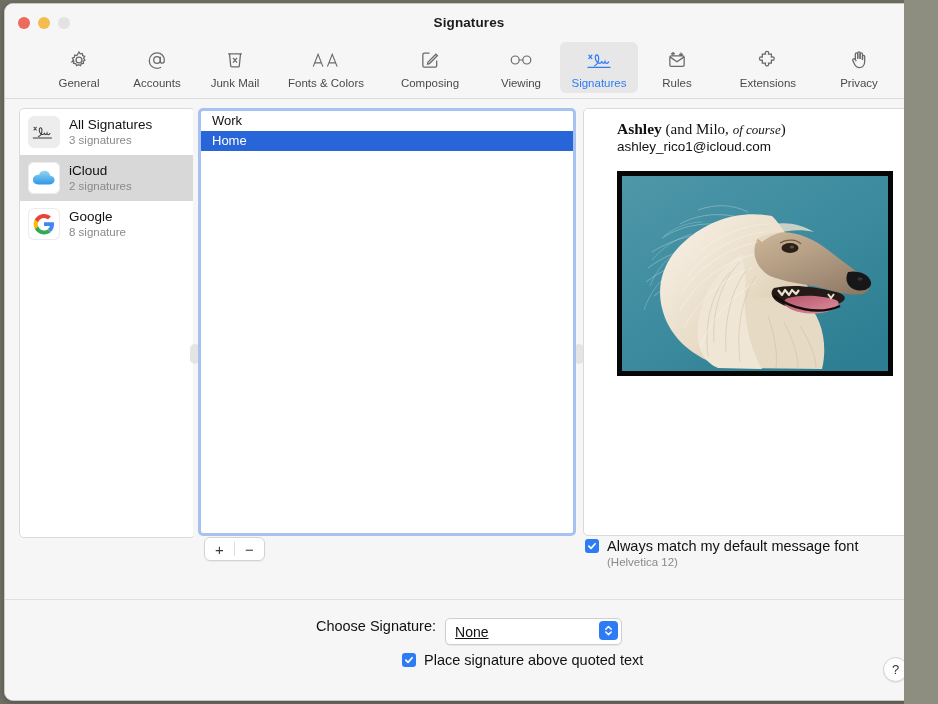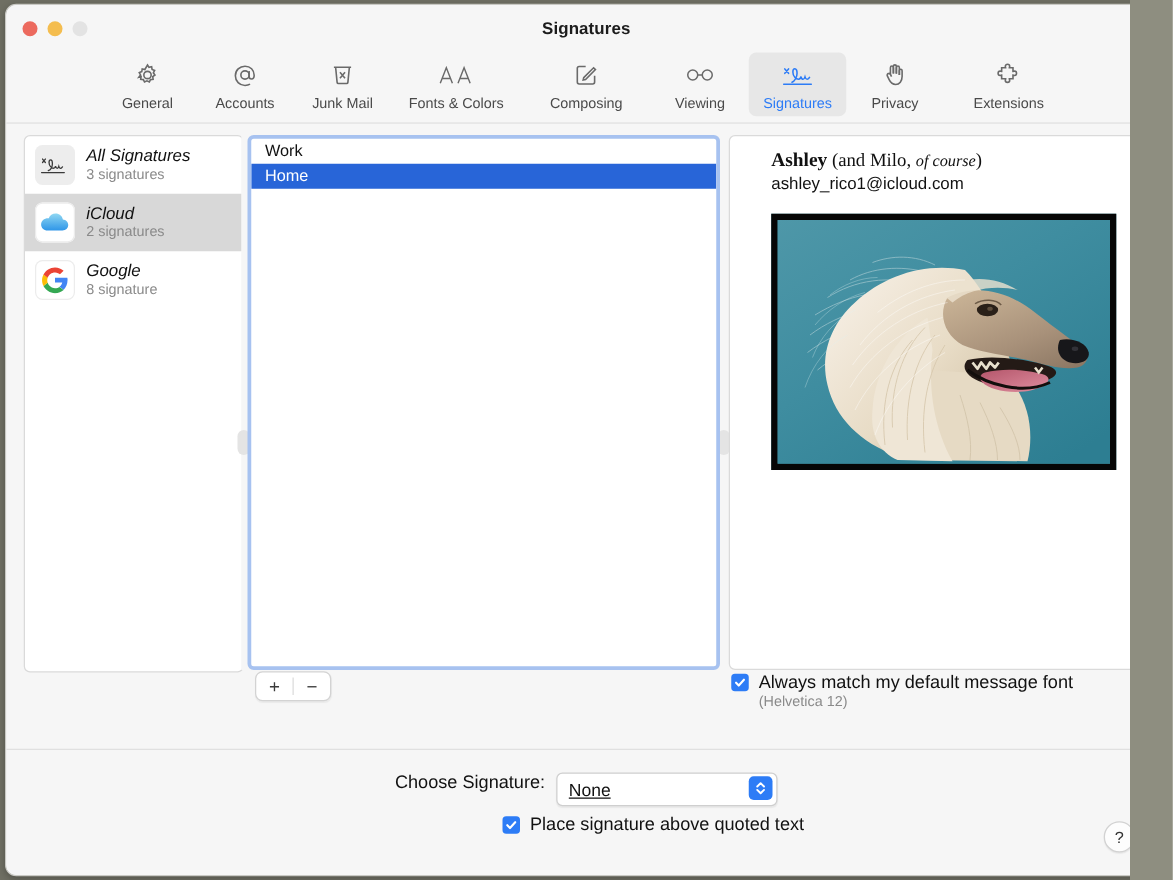--- a/index.html
+++ b/index.html
@@ -134,21 +134,21 @@
     border-radius: 6px;
     flex: 0 0 auto;
     display: flex;
     align-items: center;
     justify-content: center;
     background: #ededed;
     overflow: hidden;
   }
   .acct-icon.white { background: #ffffff; box-shadow: inset 0 0 0 1px #ececec; }
   .acct-text { display: flex; flex-direction: column; line-height: 1.15; }
-  .acct-title { font-size: 13.5px; color: #111; font-style: italic; }
+  .acct-title { font-size: 13.5px; color: #111; }
   .acct-sub { font-size: 11.5px; color: #8a8a8a; margin-top: 1px; }
 
   
   .splitter {
     position: absolute;
     top: 9px;
     width: 4px;
     height: 428px;
     background: #f6f6f6;
     cursor: col-resize;
@@ -449,40 +449,51 @@
         <div class="tb-icon">
           <svg width="30" height="22" viewBox="0 0 34 24" fill="none" stroke="currentColor" stroke-width="1.4" stroke-linecap="round">
             <path d="M5.5 6.5l3.4 4.0M8.9 6.5l-3.4 4.0"></path>
             <path d="M12.0 18.5c2.4-1.0 4.6-4.4 4.6-8.2 0-2.4-.8-4.0-2.0-4.0-1.1 0-1.8 1.2-1.8 2.9 0 4.0 3.0 6.6 5.2 6.6 1.3 0 1.9-1.1 2.2-2.4.3 1.6.9 2.5 1.8 2.5.9 0 1.4-.9 1.8-2.2.4 1.3 1.0 2.2 1.9 2.2.9 0 1.5-.8 2.2-1.7"></path>
             <path d="M4.5 20.3h25"></path>
           </svg>
         </div>
         <div class="tb-label">Signatures</div>
       </div>
 
+      <div class="tb-item">
+        <div class="tb-icon">
+          <svg width="22" height="22" viewBox="0 0 24 24" fill="none" stroke="currentColor" stroke-width="1.4">
+            <rect x="4.2" y="7.6" width="15.6" height="11.4" rx="1.6"></rect>
+            <path d="M4.2 8.6l7.8 5.4 7.8-5.4"></path>
+            <path d="M7.6 7.3V3.9M7.6 3.9l-1.9 1.8M7.6 3.9l1.9 1.8"></path>
+            <path d="M16.4 3.9v3.4M16.4 7.3l1.9-1.8M16.4 7.3l-1.9-1.8"></path>
+          </svg>
+        </div>
+        <div class="tb-label">Rules</div>
+      </div>
+
+      <div class="tb-item wide">
+        <div class="tb-icon">
+          <svg width="24" height="22" viewBox="0 0 26 24" fill="none" stroke="currentColor" stroke-width="1.4">
+            <path d="M10.0 4.3c0-1.0.9-1.7 1.9-1.7s1.9.7 1.9 1.7c0 .6-.3 1.0-.3 1.4h3.2v3.2c.4 0 .8-.3 1.4-.3 1.0 0 1.7.9 1.7 1.9s-.7 1.9-1.7 1.9c-.6 0-1.0-.3-1.4-.3v3.2h-3.2c0 .4.3.8.3 1.4 0 1.0-.9 1.7-1.9 1.7s-1.9-.7-1.9-1.7c0-.6.3-1.0.3-1.4H6.8v-3.2c-.4 0-.8.3-1.4.3-1.0 0-1.7-.9-1.7-1.9s.7-1.9 1.7-1.9c.6 0 1.0.3 1.4.3V5.7h3.5c0-.4-.3-.8-.3-1.4z"></path>
+          </svg>
+        </div>
+        <div class="tb-label">Extensions</div>
+      </div>
 
       <div class="tb-item">
         <div class="tb-icon">
           <svg width="22" height="22" viewBox="0 0 24 24" fill="none" stroke="currentColor" stroke-width="1.4">
             <path d="M8.0 11.5V5.6c0-.8.6-1.4 1.3-1.4s1.3.6 1.3 1.4v5.1"></path>
             <path d="M10.6 10.7V4.6c0-.8.6-1.4 1.3-1.4s1.3.6 1.3 1.4v6.1"></path>
             <path d="M13.2 10.9V5.6c0-.8.6-1.4 1.3-1.4s1.3.6 1.3 1.4v6.4"></path>
             <path d="M15.8 11.9V8.3c0-.8.6-1.3 1.2-1.3s1.2.5 1.2 1.3v5.0c0 4.0-2.3 7.0-5.6 7.0-3.0 0-4.4-1.5-5.6-4.0l-1.7-3.6c-.4-.8 0-1.6.8-1.9.7-.3 1.5 0 1.9.7l1.0 1.9"></path>
           </svg>
         </div>
         <div class="tb-label">Privacy</div>
-      </div>
-
-      <div class="tb-item wide">
-        <div class="tb-icon">
-          <svg width="24" height="22" viewBox="0 0 26 24" fill="none" stroke="currentColor" stroke-width="1.4">
-            <path d="M10.0 4.3c0-1.0.9-1.7 1.9-1.7s1.9.7 1.9 1.7c0 .6-.3 1.0-.3 1.4h3.2v3.2c.4 0 .8-.3 1.4-.3 1.0 0 1.7.9 1.7 1.9s-.7 1.9-1.7 1.9c-.6 0-1.0-.3-1.4-.3v3.2h-3.2c0 .4.3.8.3 1.4 0 1.0-.9 1.7-1.9 1.7s-1.9-.7-1.9-1.7c0-.6.3-1.0.3-1.4H6.8v-3.2c-.4 0-.8.3-1.4.3-1.0 0-1.7-.9-1.7-1.9s.7-1.9 1.7-1.9c.6 0 1.0.3 1.4.3V5.7h3.5c0-.4-.3-.8-.3-1.4z"></path>
-          </svg>
-        </div>
-        <div class="tb-label">Extensions</div>
       </div>
 
     </div>
 
     <div class="content">
 
       <div class="sidebar">
 
         <div class="acct-row">
           <div class="acct-icon">

